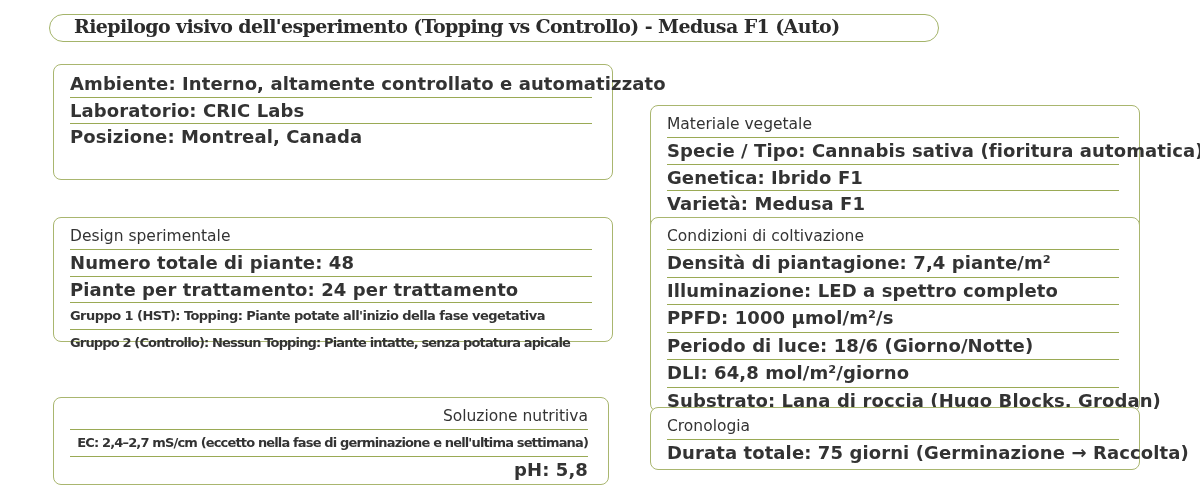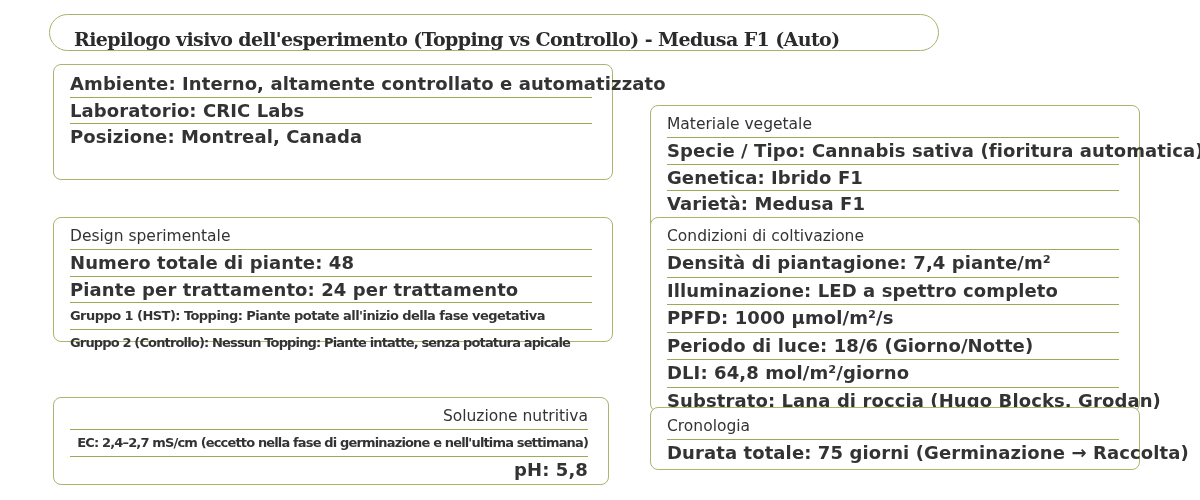--- a/index.html
+++ b/index.html
@@ -1,23 +1,23 @@
 <!DOCTYPE html>
 <html><head>
   <meta charset="utf-8">
   <style>
     html, body { margin: 0; padding: 0; }
     body {
       width: 1200px; height: 500px; background: #ffffff; position: relative; overflow: hidden;
       font-family: "DejaVu Sans", sans-serif; color: #2f2f2f;
     }
     .title-pill {
-      position: absolute; left: 49px; top: 14px; width: 890px; height: 37px;
+      position: absolute; left: 49px; top: 14px; width: 890px; height: 28px;
       border: 1.5px solid #a4b46a; border-radius: 22px; box-sizing: border-box;
-      display: flex; align-items: flex-end; padding-left: 24px;
+      display: flex; align-items: flex-start; padding-left: 24px;
     }
     .title-pill span {
       font-family: "DejaVu Serif", serif; font-weight: bold; font-size: 19px;
       letter-spacing: -0.6px; color: #2b2b2b; white-space: nowrap;
     }
     .card {
       position: absolute; border: 1.5px solid #a9b66f; border-radius: 8px;
       box-sizing: border-box; padding: 6px 20px 0 16px; background: #fff;
     }
     .card-title {

